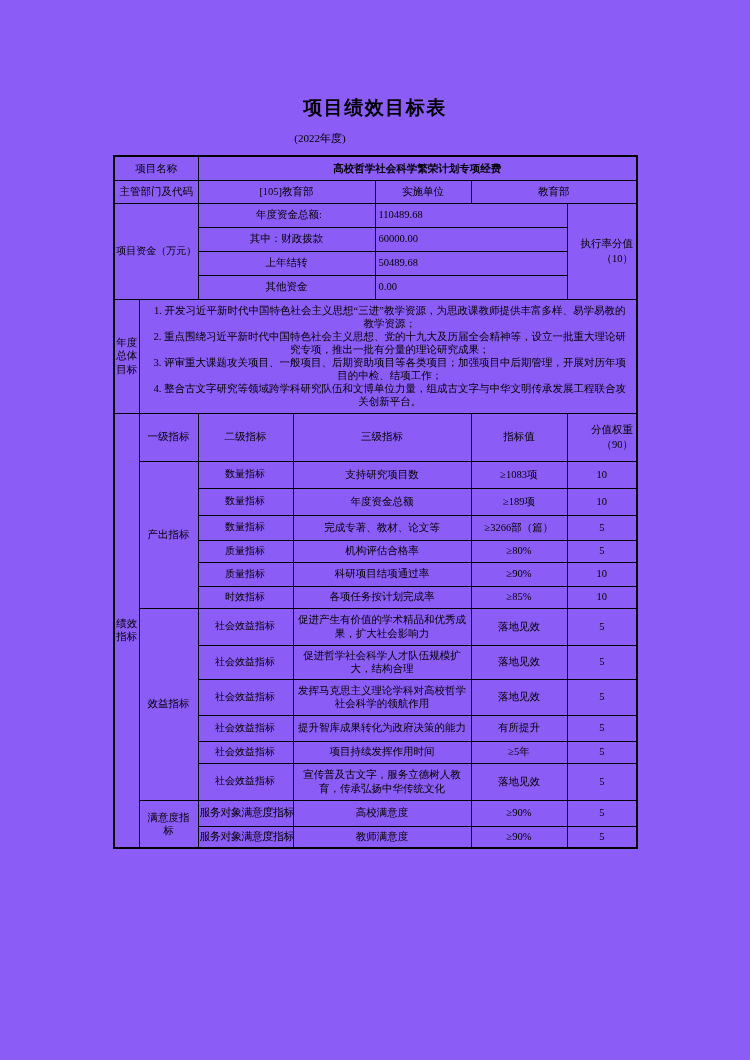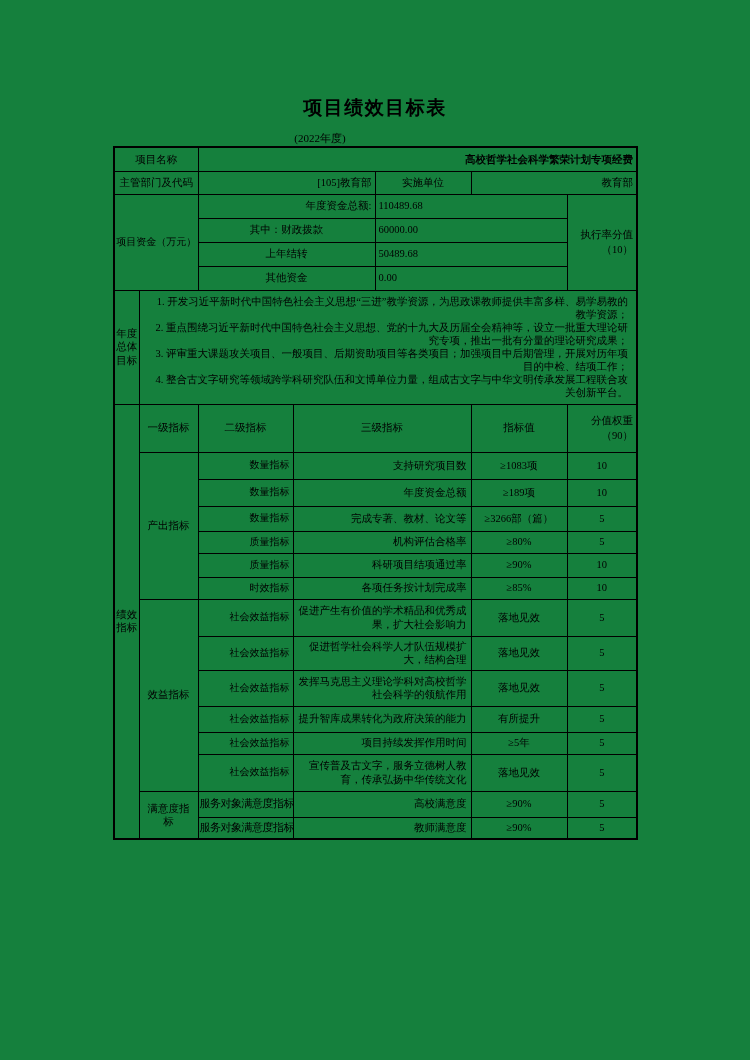--- a/index.html
+++ b/index.html
@@ -1,46 +1,46 @@
 <!DOCTYPE html>
 <html><head>
 <meta charset="utf-8">
 <style>
   html,body{margin:0;padding:0;background:#ffffff;}
   .page{
     position:relative;
     width:750px;height:1060px;
-    background:#15803d;
+    background:#8b5cf6;
     font-family:"Liberation Serif","DejaVu Serif",serif;
     color:#000;
     overflow:hidden;
   }
   .title{
     position:absolute;top:95px;left:0;width:750px;
     text-align:center;font-size:19px;font-weight:bold;letter-spacing:1.5px;
   }
   .subtitle{
     position:absolute;top:131px;left:0;width:640px;
     text-align:center;font-size:11px;
   }
   table.doc{
-    position:absolute;left:113px;top:146px;
+    position:absolute;left:113px;top:155px;
     width:523px;table-layout:fixed;
     border-collapse:collapse;border:2px solid #000;
     font-size:10.5px;
   }
   table.doc td{
     border:1px solid #000;
     vertical-align:middle;
     padding:1px 3px;
     line-height:1.25;
     overflow:hidden;
   }
   .c{text-align:center;}
-  .l{text-align:right;}
+  .l{text-align:center;}
   .r{text-align:left;padding-right:5px !important;}
   .bold{font-weight:bold;}
   .nowrap{white-space:nowrap;font-size:10px;padding:1px 0 !important;}
   .ind{padding-left:8px !important;}
   .vlabel{
     padding:0 1px !important;
     line-height:1.4;
     word-break:break-all;
     text-align:center;
   }

